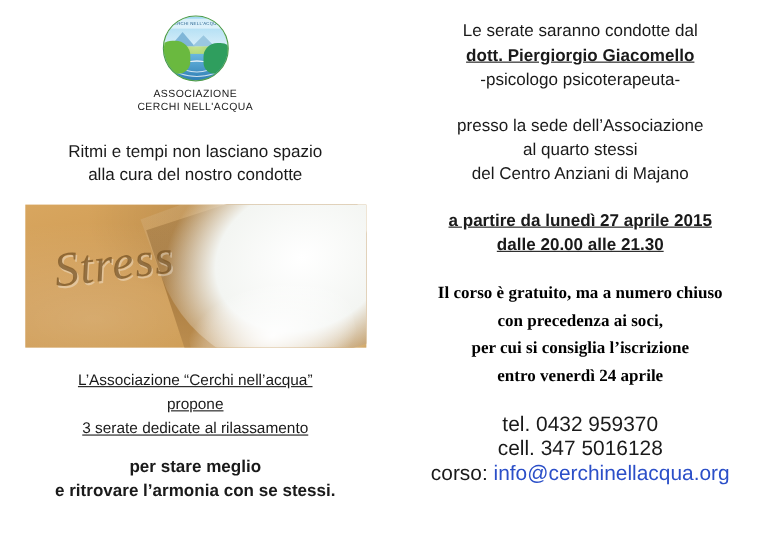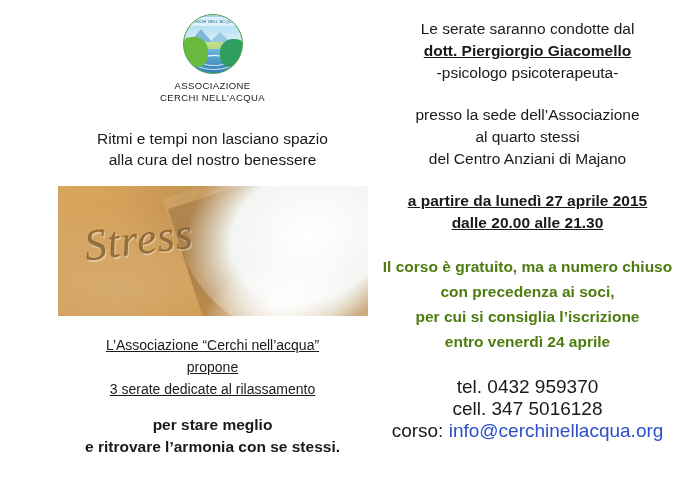--- a/index.html
+++ b/index.html
@@ -20,21 +20,20 @@
     width: 700px;
     height: 496px;
   }
   .col-left {
     position: absolute;
     left: 0;
     top: 0;
     width: 355px;
     height: 477px;
     text-align: center;
-    margin-left: 35px;
   }
   .col-right {
     position: absolute;
     left: 355px;
     top: 0;
     width: 345px;
     height: 372px;
     text-align: center;
   }
 
@@ -197,24 +196,25 @@
   
   .r-block {
     font-size: 15.5px;
     line-height: 22px;
   }
   .r-block.first { margin-top: 18px; }
   .r-block.gap { margin-top: 20px; }
   .r-bold { font-weight: bold; text-decoration: underline; }
   .r-orange {
     margin-top: 20px;
-    color: #4d7c0f;
+    color: #000000;
     font-weight: bold;
     font-size: 15.5px;
     line-height: 25px;
+    font-family: Liberation Serif, serif;
   }
   .r-contact {
     margin-top: 22px;
     font-size: 19px;
     line-height: 22px;
   }
   .mail-link {
     color: #2b4fc8;
   }
   .nowrap { white-space: nowrap; }
@@ -239,21 +239,21 @@
         <div class="band">CERCHI NELL'ACQUA</div>
       </div>
       <div class="logo-text">
         <div>ASSOCIAZIONE</div>
         <div>CERCHI NELL'ACQUA</div>
       </div>
     </div>
 
     <div class="left-intro">
       <div>Ritmi e tempi non lasciano spazio</div>
-      <div>alla cura del nostro benessere</div>
+      <div>alla cura del nostro condotte</div>
     </div>
 
     <div class="photo">
       <div class="sand-shade"></div>
       <div class="wet-sand"></div>
       <div class="foam"></div>
       <div class="foam2"></div>
       <div class="word">Stress</div>
     </div>
 

